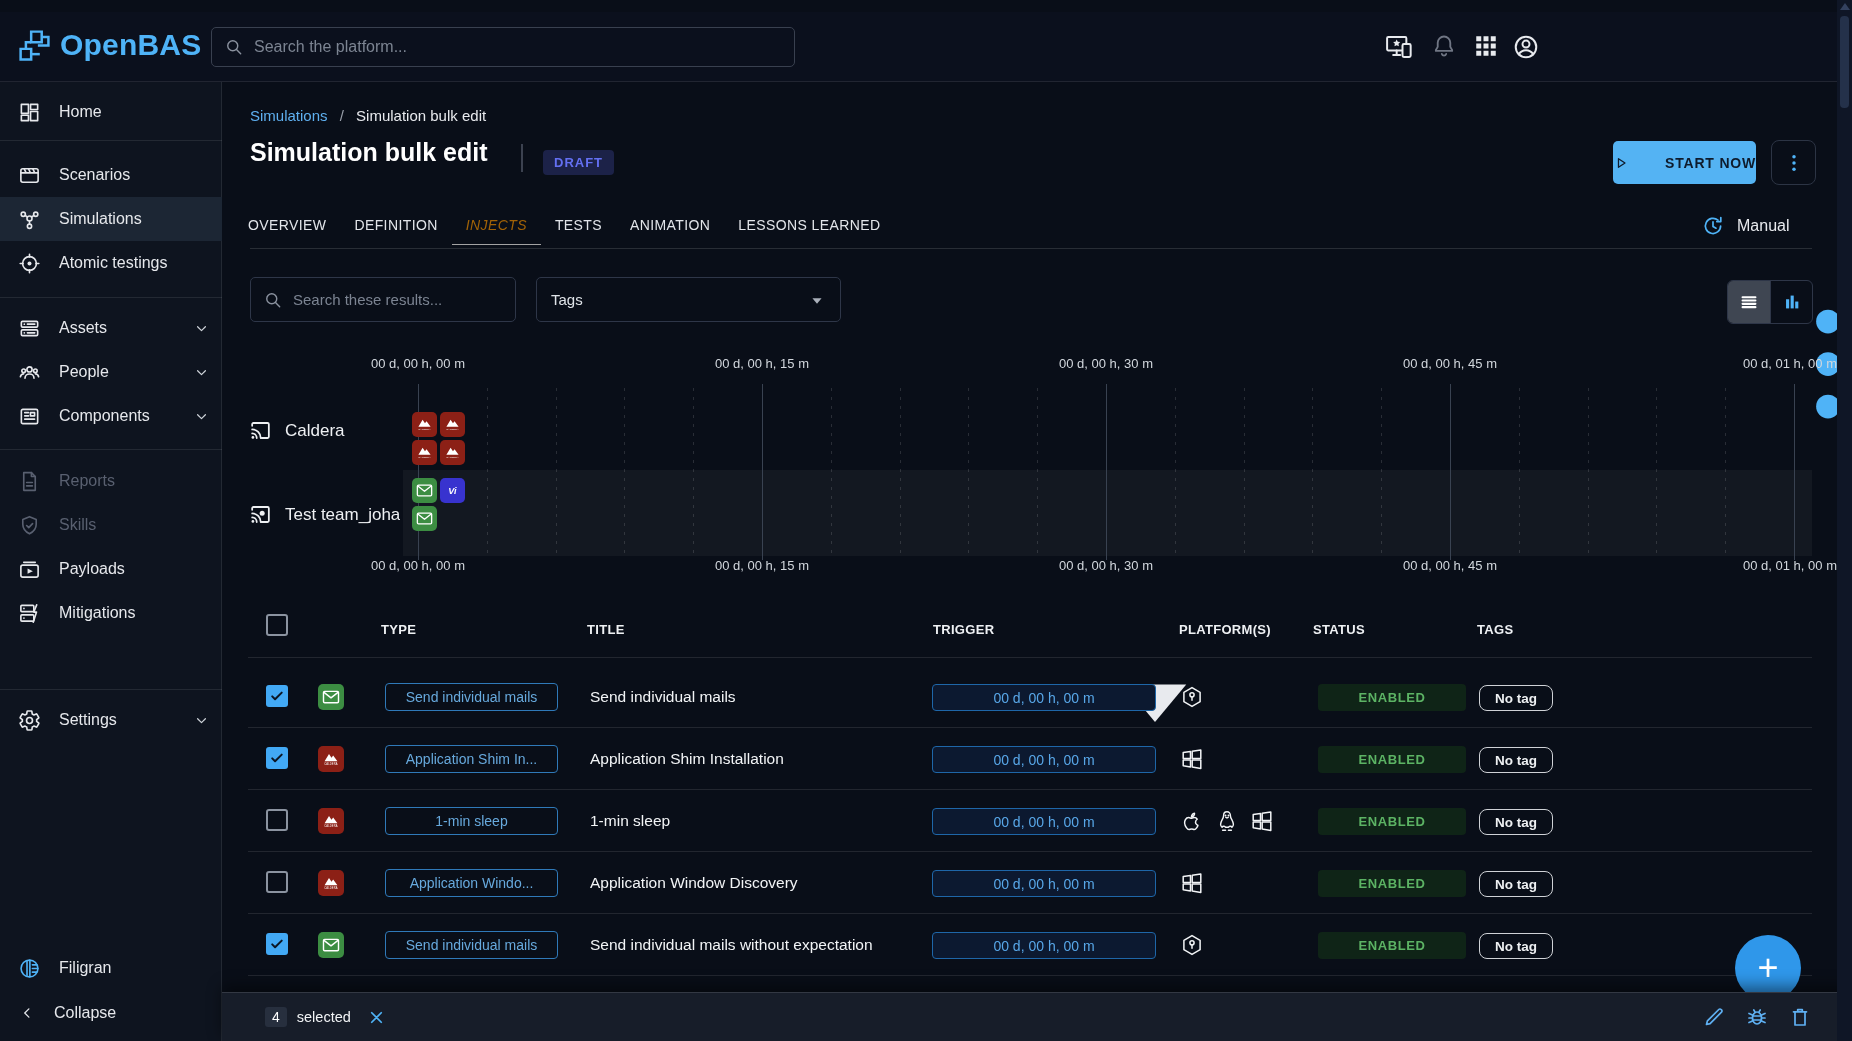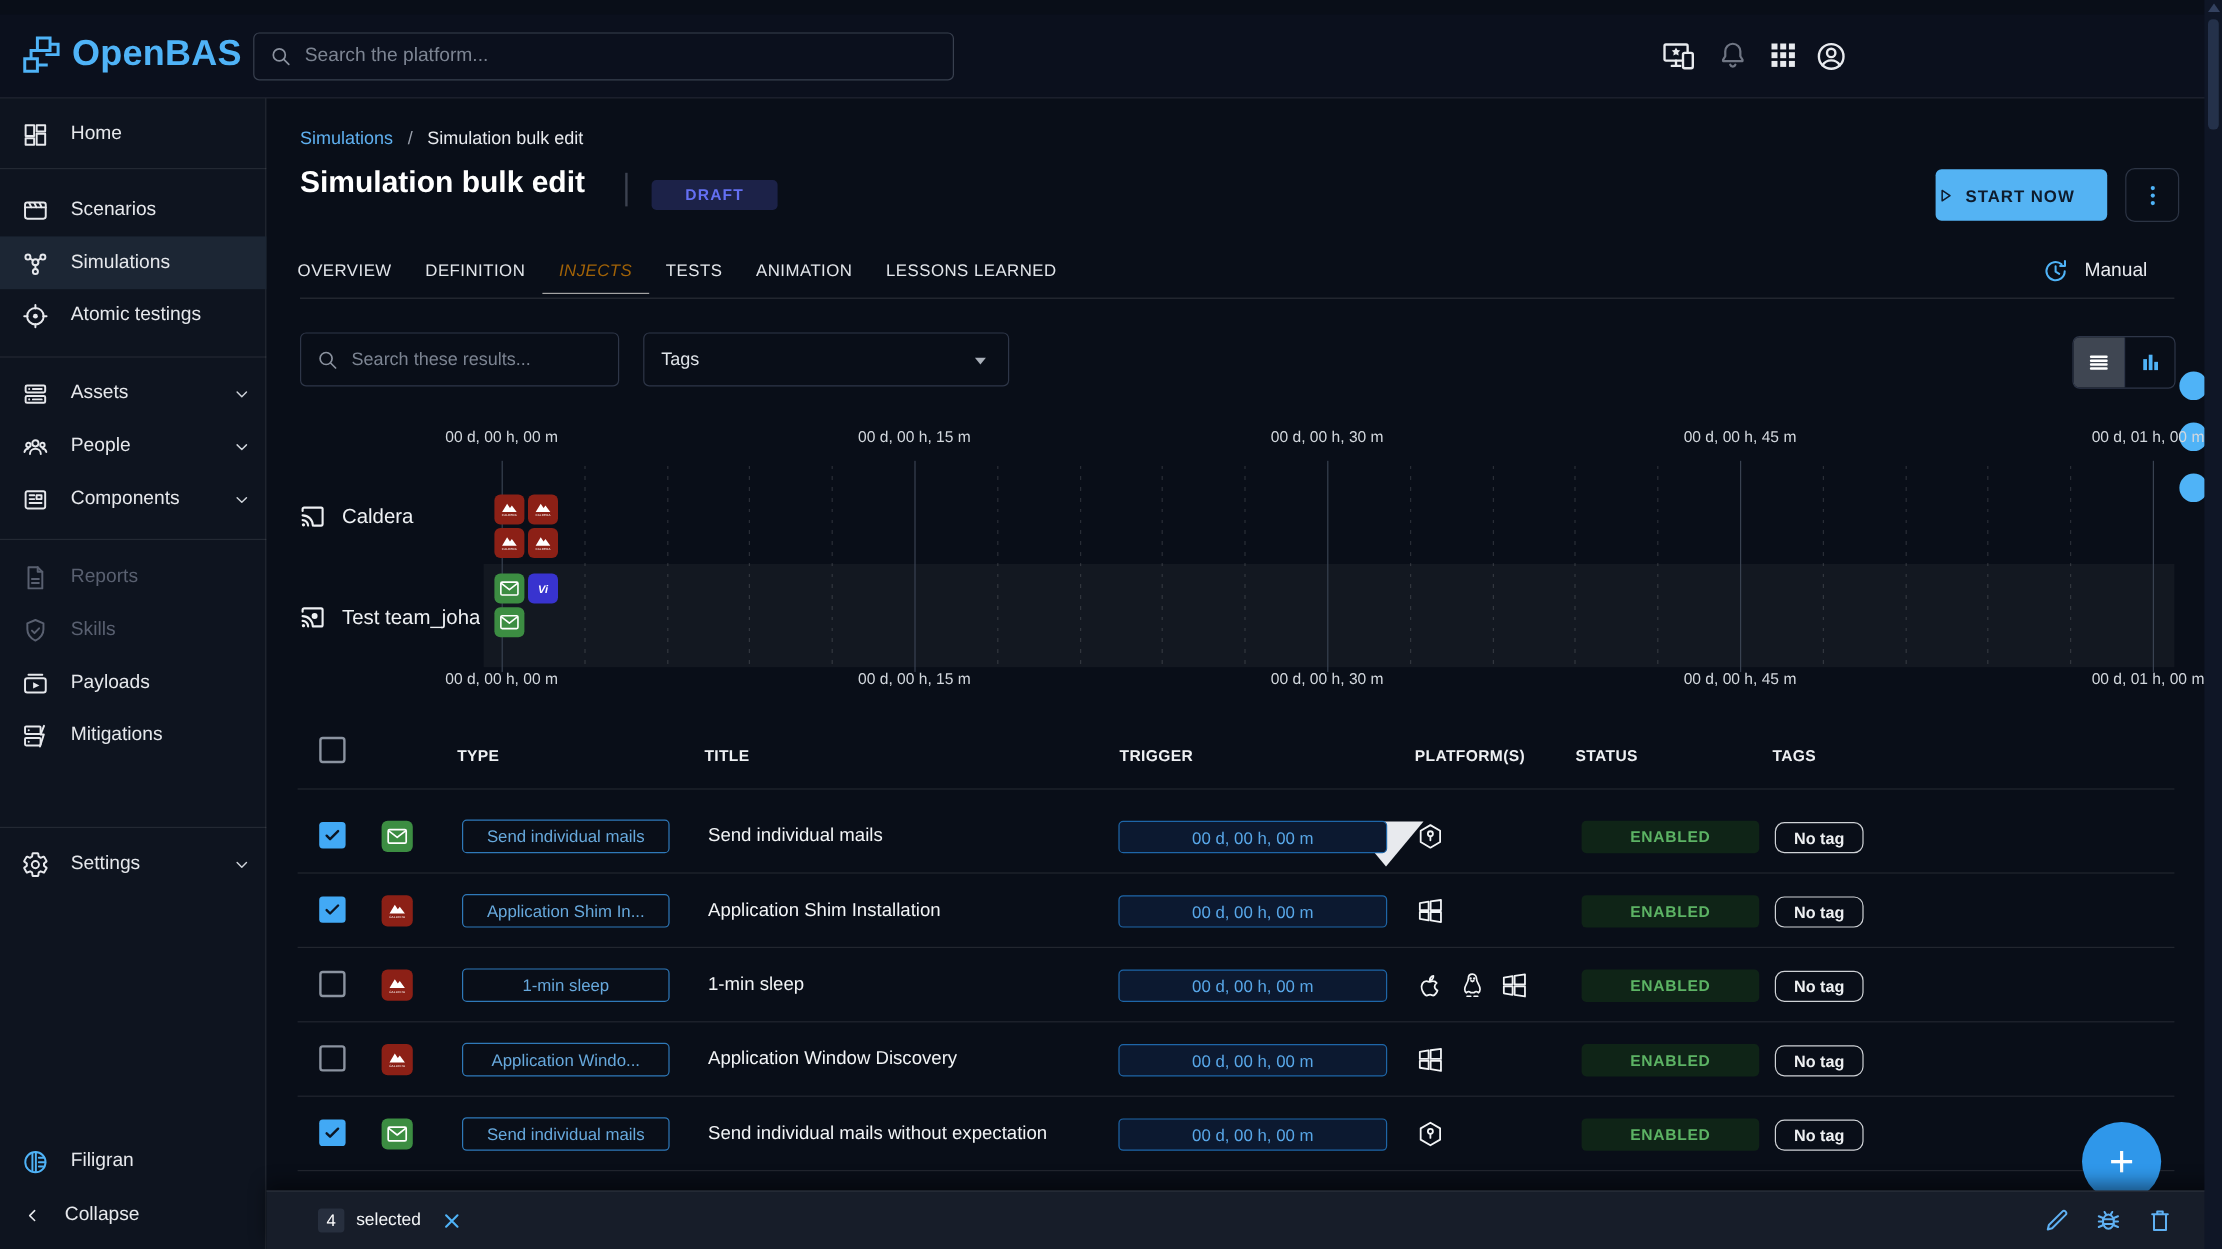--- a/index.html
+++ b/index.html
@@ -26,22 +26,22 @@
   .si.selected { background:#1c2634; }
   .si.disabled { color:#596070; }
   .sdiv { position:absolute; left:0; width:222px; height:1px; background:rgba(255,255,255,0.09); }
 
   
   #breadcrumb { position:absolute; left:250px; top:107px; font-size:15px; }
   #breadcrumb .root { color:#5fb0f0; cursor:pointer; }
   #breadcrumb .sep { color:#9aa0ab; margin:0 8px; }
   #page-title { position:absolute; left:250px; top:138px; font-size:25px; font-weight:bold; color:#ffffff; }
   #title-sep { position:absolute; left:521px; top:144px; width:2px; height:28px; background:#3c4250; }
-  #draft-badge { position:absolute; left:543px; top:150px; height:25px; padding:0 28px; display:flex; align-items:center; background:#1c2248; color:#6470f3; font-size:13px; font-weight:bold; letter-spacing:1px; border-radius:4px; }
-  #start-now { position:absolute; left:1613px; top:141px; width:143px; height:43px; background:#54b3f3; border:none; border-radius:5px; color:#0e1b2c; font-size:14px; font-weight:bold; letter-spacing:0.8px; display:flex; align-items:center; justify-content:flex-start; gap:9px; cursor:pointer; font-family:"Liberation Sans",sans-serif; }
+  #draft-badge { position:absolute; left:543px; top:150px; height:25px; padding:0 11px; display:flex; align-items:center; background:#1c2248; color:#6470f3; font-size:13px; font-weight:bold; letter-spacing:1px; border-radius:4px; }
+  #start-now { position:absolute; left:1613px; top:141px; width:143px; height:43px; background:#54b3f3; border:none; border-radius:5px; color:#0e1b2c; font-size:14px; font-weight:bold; letter-spacing:0.8px; display:flex; align-items:center; justify-content:space-between; gap:9px; cursor:pointer; font-family:"Liberation Sans",sans-serif; }
   #start-now svg { width:16px; height:16px; }
   #header-more { position:absolute; left:1771px; top:140px; width:45px; height:45px; border:1px solid #2c3444; border-radius:8px; background:transparent; color:#4fb3f7; display:flex; align-items:center; justify-content:center; cursor:pointer; }
   #header-more svg { width:22px; height:22px; }
 
   
   #tabs { position:absolute; left:234px; top:204px; display:flex; }
   .tab { padding:13px 14px 12px; font-size:14px; letter-spacing:0.4px; color:#e2e5ea; cursor:pointer; }
   .tab.selected { color:#a16207; border-bottom:1px solid #a3a3a3; padding-bottom:9px;font-style:italic; }
   #tabs-divider { position:absolute; left:250px; top:248px; width:1562px; height:1px; background:rgba(255,255,255,0.13); }
   #update-mode { position:absolute; left:1701px; top:214px; display:flex; align-items:center; gap:12px; }

